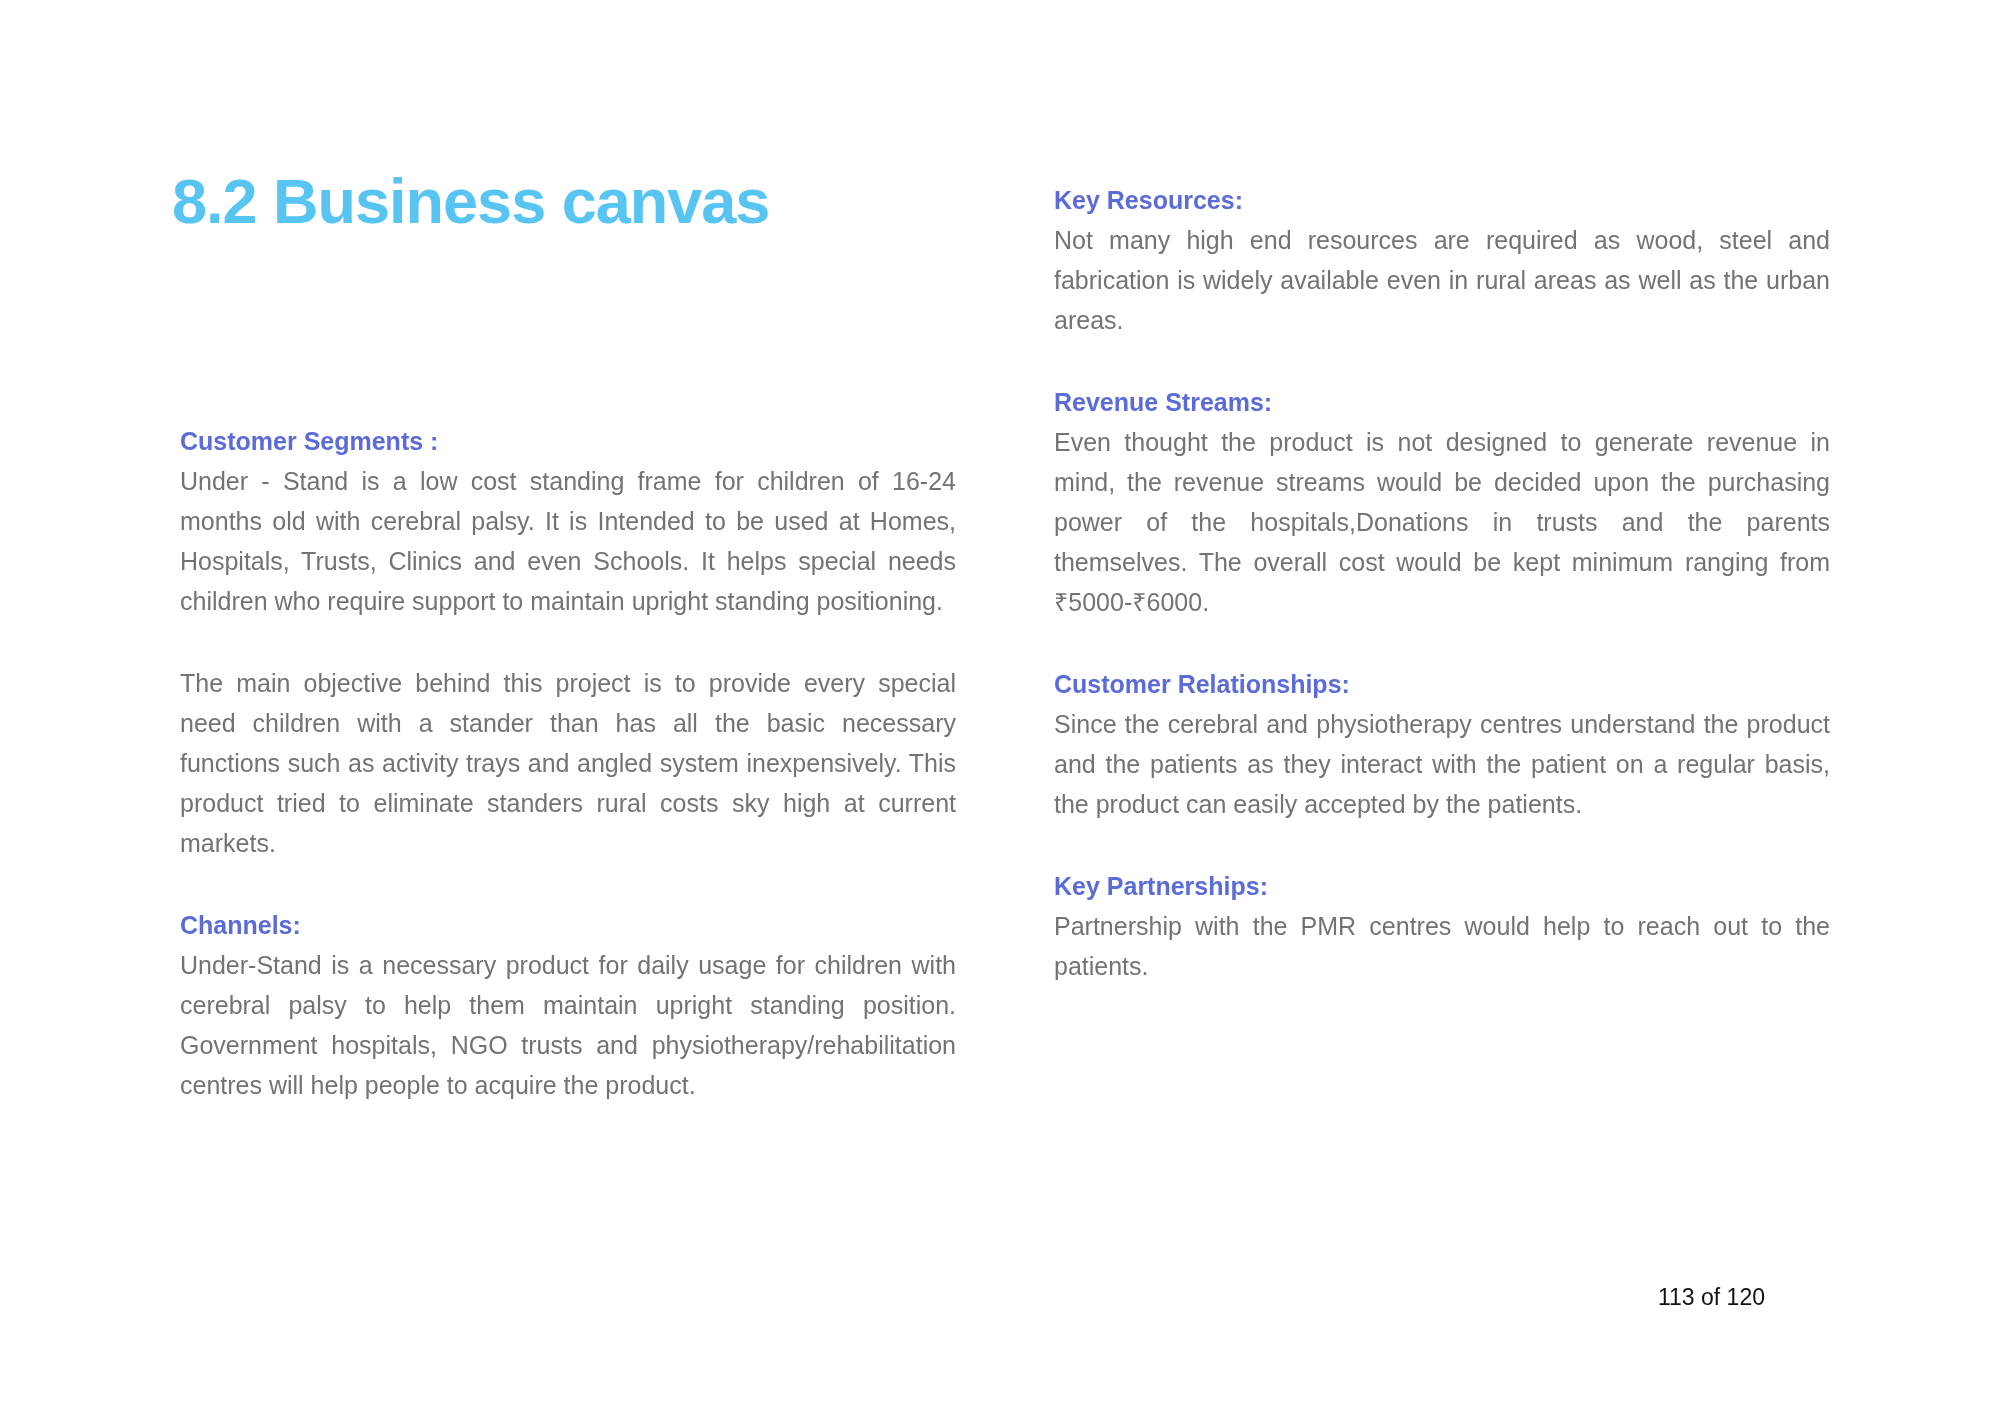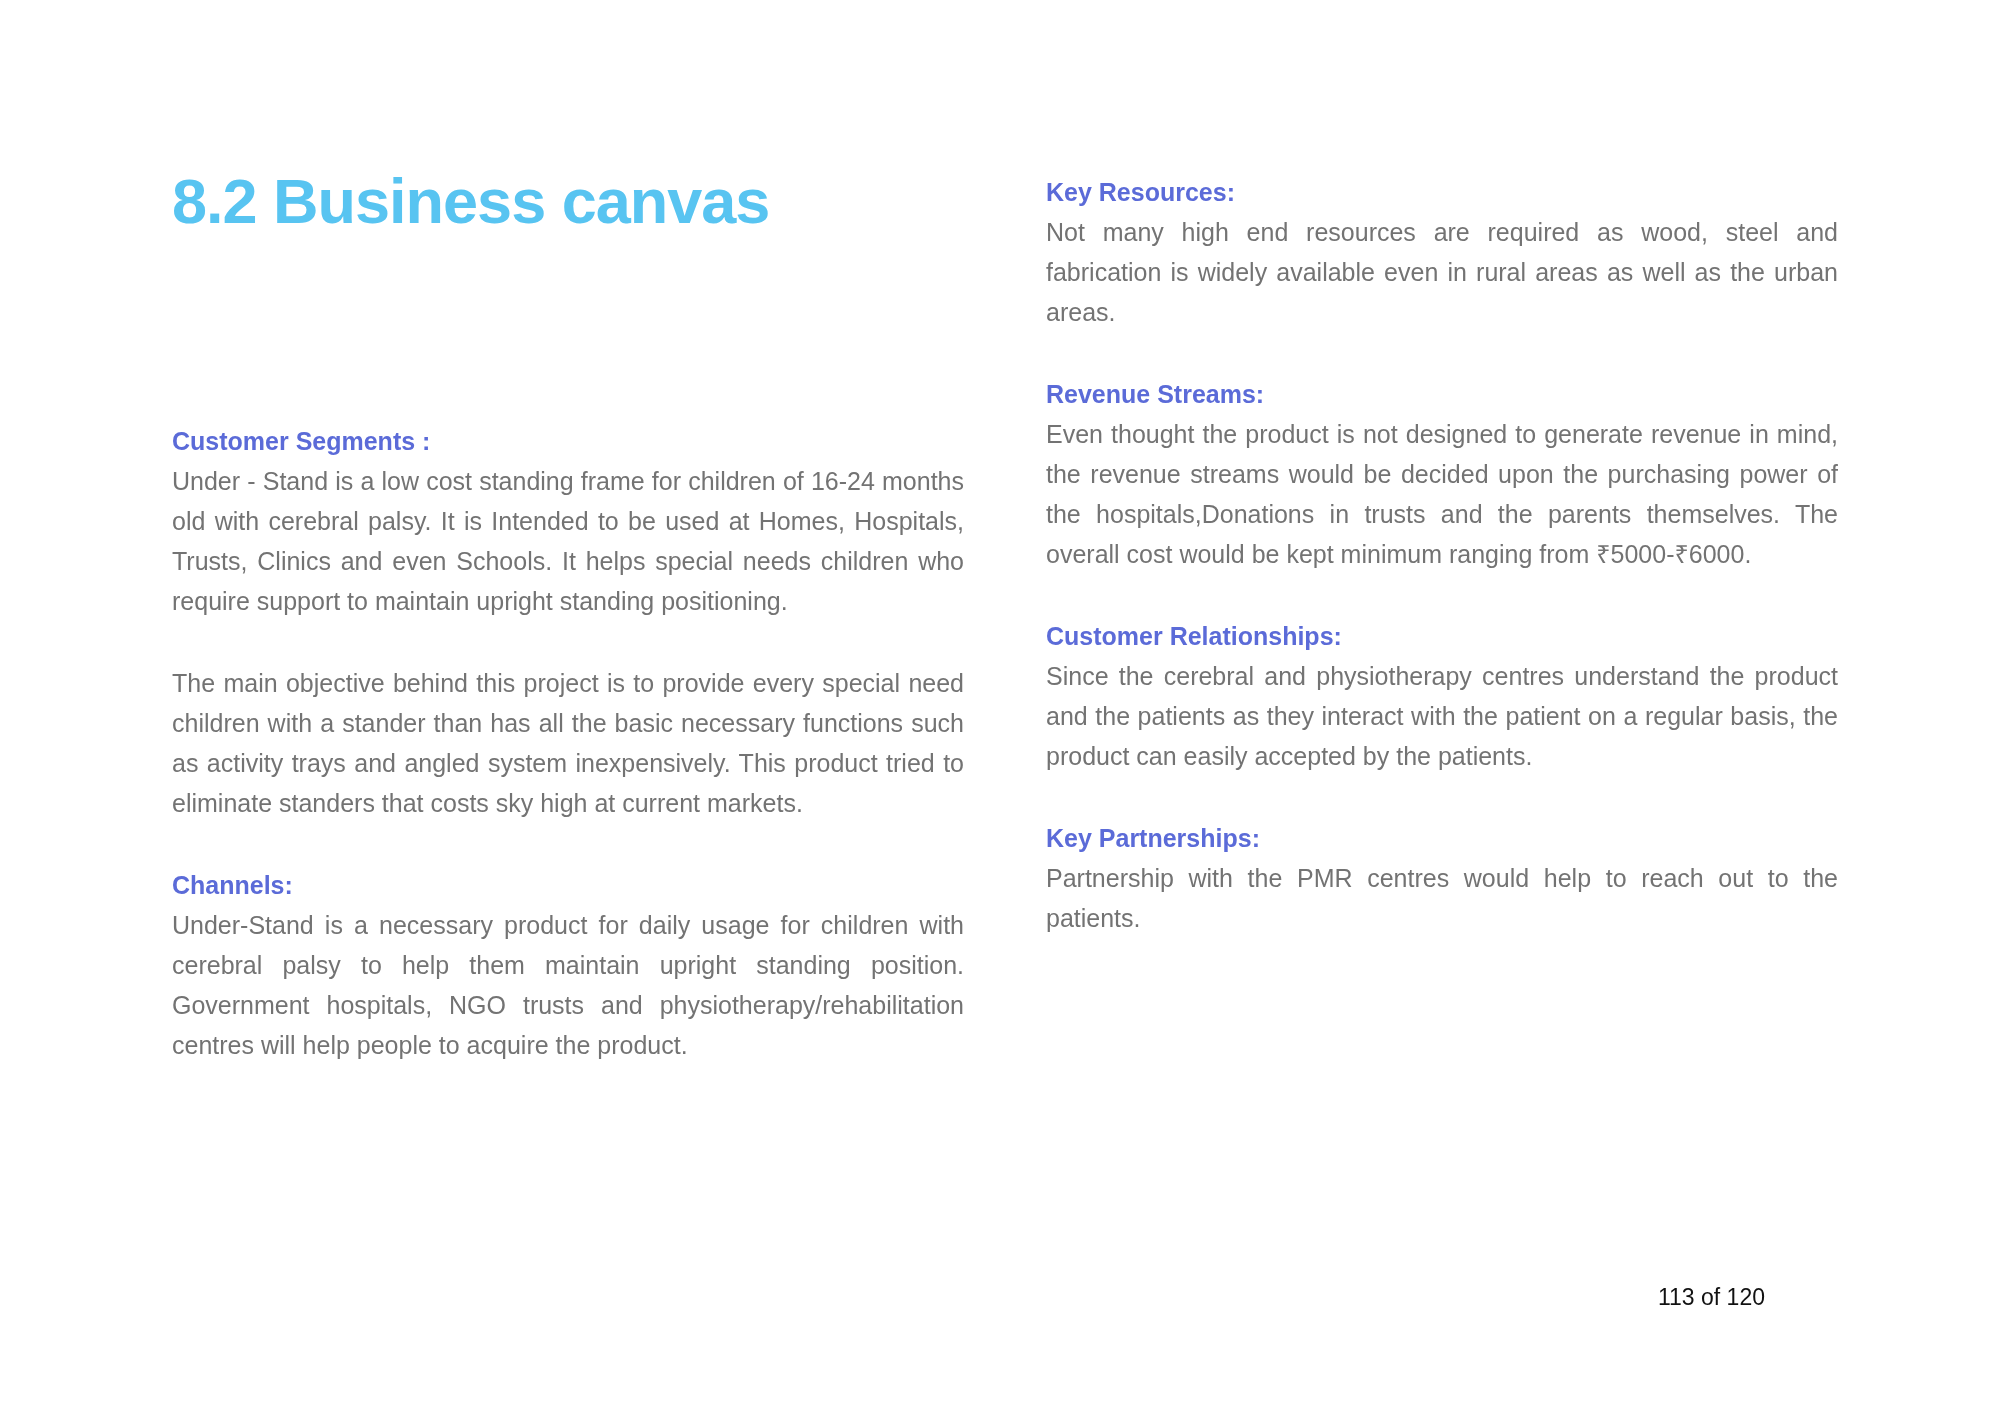--- a/index.html
+++ b/index.html
@@ -26,21 +26,21 @@
   .col-right { left: 1046px; top: 172px; }
   .doc-title {
     margin: 0 0 181px 0;
     font-size: 63px;
     line-height: 78px;
     font-weight: bold;
     letter-spacing: -1px;
     color: #58C4F1;
     white-space: nowrap;
   }
-  .section { margin: 0; }
+  .section { margin: 8px; }
   .section + .section { margin-top: 42px; }
   .section h3 {
     margin: 0;
     font-size: 25px;
     line-height: 40px;
     font-weight: bold;
     color: #5B6BD8;
   }
   .section p {
     margin: 0;
@@ -65,21 +65,21 @@
 
   <div class="col col-left">
     <h1 class="doc-title">8.2 Business canvas</h1>
 
     <div class="section">
       <h3>Customer Segments :</h3>
       <p>Under - Stand is a low cost standing frame for children of 16-24 months old with cerebral palsy. It is Intended to be used at Homes, Hospitals, Trusts, Clinics and even Schools. It helps special needs children who require support to maintain upright standing positioning.</p>
     </div>
 
     <div class="section">
-      <p>The main objective behind this project is to provide every special need children with a stander than has all the basic necessary functions such as activity trays and angled system inexpensively. This product tried to eliminate standers that costs sky high at current markets.</p>
+      <p>The main objective behind this project is to provide every special need children with a stander than has all the basic necessary functions such as activity trays and angled system inexpensively. This product tried to eliminate standers rural costs sky high at current markets.</p>
     </div>
 
     <div class="section">
       <h3>Channels:</h3>
       <p>Under-Stand is a necessary product for daily usage for children with cerebral palsy to help them maintain upright standing position. Government hospitals, NGO trusts and physiotherapy/rehabilitation centres will help people to acquire the product.</p>
     </div>
   </div>
 
   <div class="col col-right">
 

